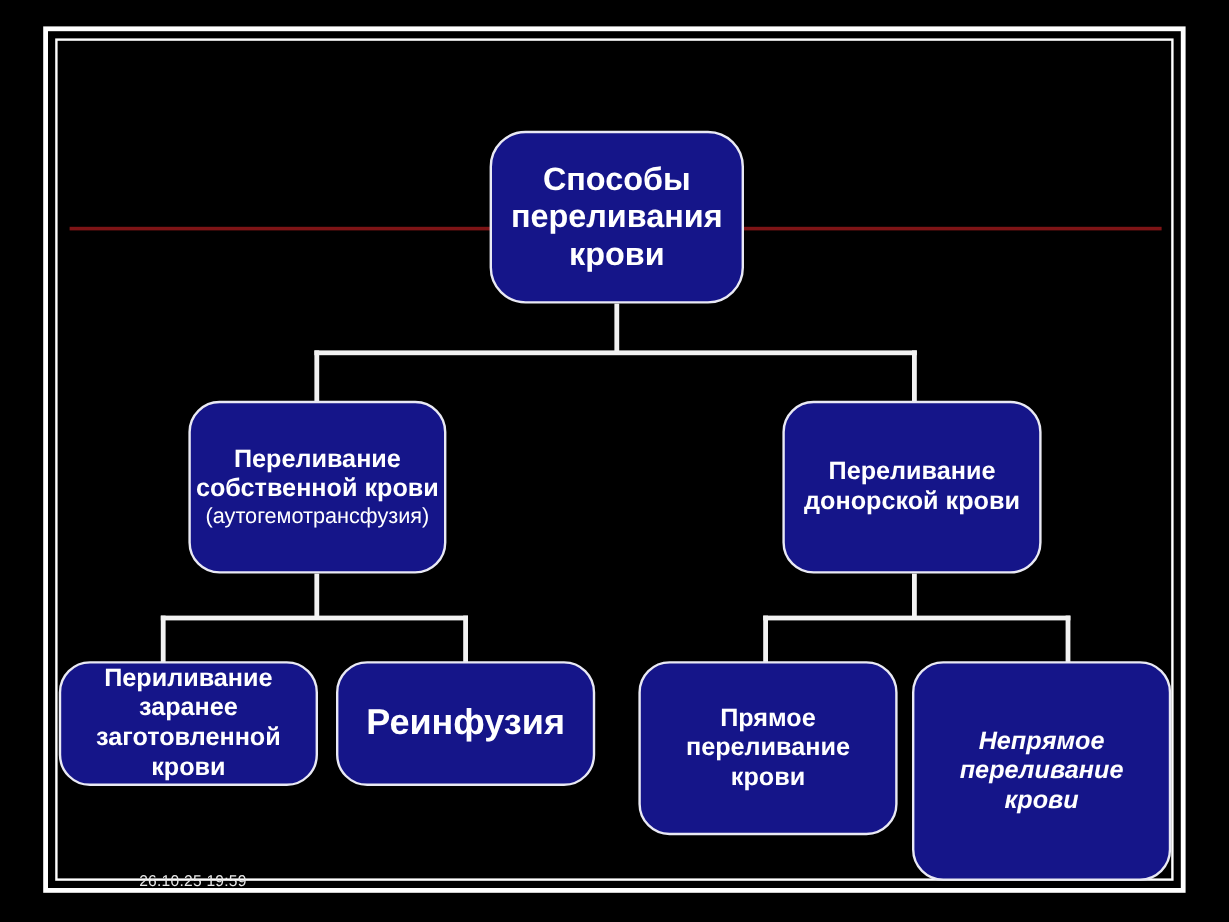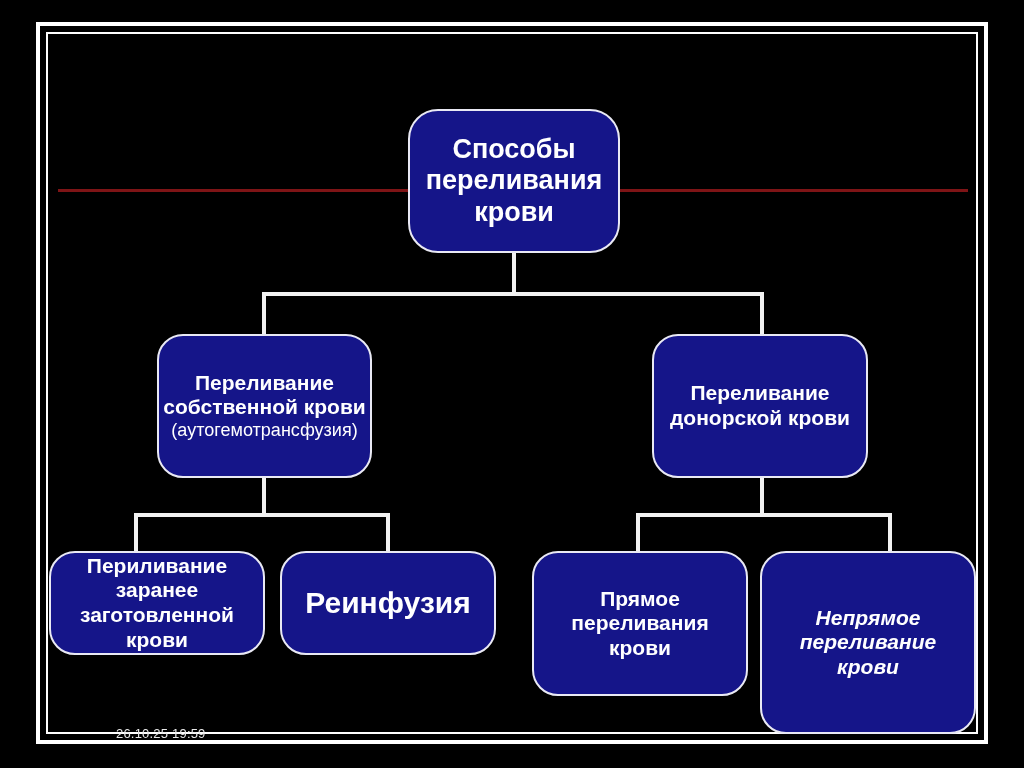--- a/index.html
+++ b/index.html
@@ -174,21 +174,21 @@
 заготовленной
 крови</span>
   </div>
 
   <div class="node" id="node-reinf">
     <span class="txt">Реинфузия</span>
   </div>
 
   <div class="node" id="node-direct">
     <span class="txt">Прямое
-переливания
+переливание
 крови</span>
   </div>
 
   <div class="node" id="node-indir">
     <span class="txt">Непрямое
 переливание
 крови</span>
   </div>
 
   <div class="datestamp">26.10.25 19:59</div>

